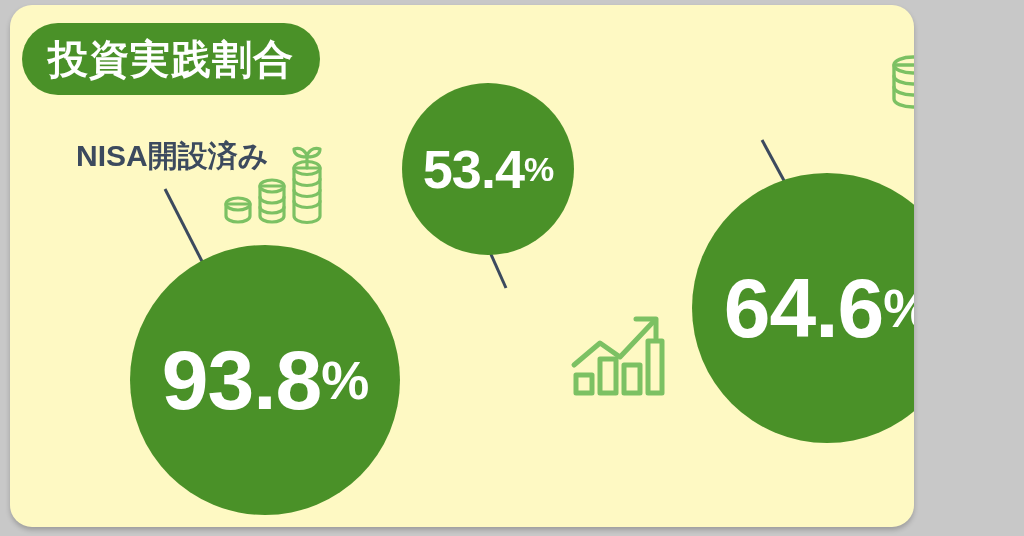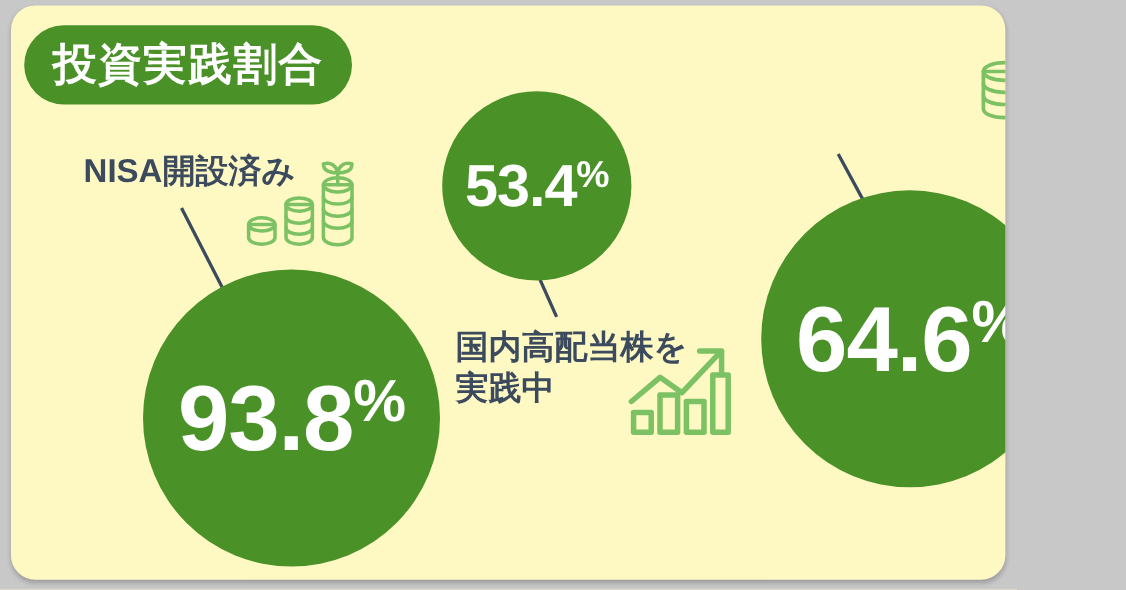--- a/index.html
+++ b/index.html
@@ -63,21 +63,21 @@
     background: #4a9128;
     display: flex;
     align-items: center;
     justify-content: center;
   }
   .stat-value {
     color: #ffffff;
     font-weight: bold;
     line-height: 1;
     display: flex;
-    align-items: flex-start;
+    align-items: center;
     letter-spacing: -1px;
   }
   .stat-pct { font-weight: bold; letter-spacing: -1px; }
 
   #circle-nisa { left: 120px; top: 240px; width: 270px; height: 270px; }
   #circle-nisa .stat-value { font-size: 84px; }
   #circle-nisa .stat-pct  { font-size: 54px; }
 
   #circle-dividend { left: 392px; top: 78px; width: 172px; height: 172px; }
   #circle-dividend .stat-value { font-size: 54px; }
@@ -152,22 +152,20 @@
     </div>
   </div>
 
   <div id="circle-dividend" class="abs stat-circle">
     <div class="stat-value">
       <span>53.4</span>
         <span class="stat-pct">%</span>
     </div>
   </div>
 
-  <div id="label-dividend" class="abs label">国内高配当株を
-実践中</div>
 
   <div id="icon-growth-chart" class="abs">
     <svg width="96" height="96" viewBox="0 0 96 96">
       <g fill="none" stroke="#7cc163" stroke-width="5" stroke-linecap="round" stroke-linejoin="round">
 
         <rect x="6" y="68" width="16" height="18"></rect>
         <rect x="30" y="52" width="16" height="34"></rect>
         <rect x="54" y="58" width="16" height="28"></rect>
         <rect x="78" y="34" width="14" height="52"></rect>
 

